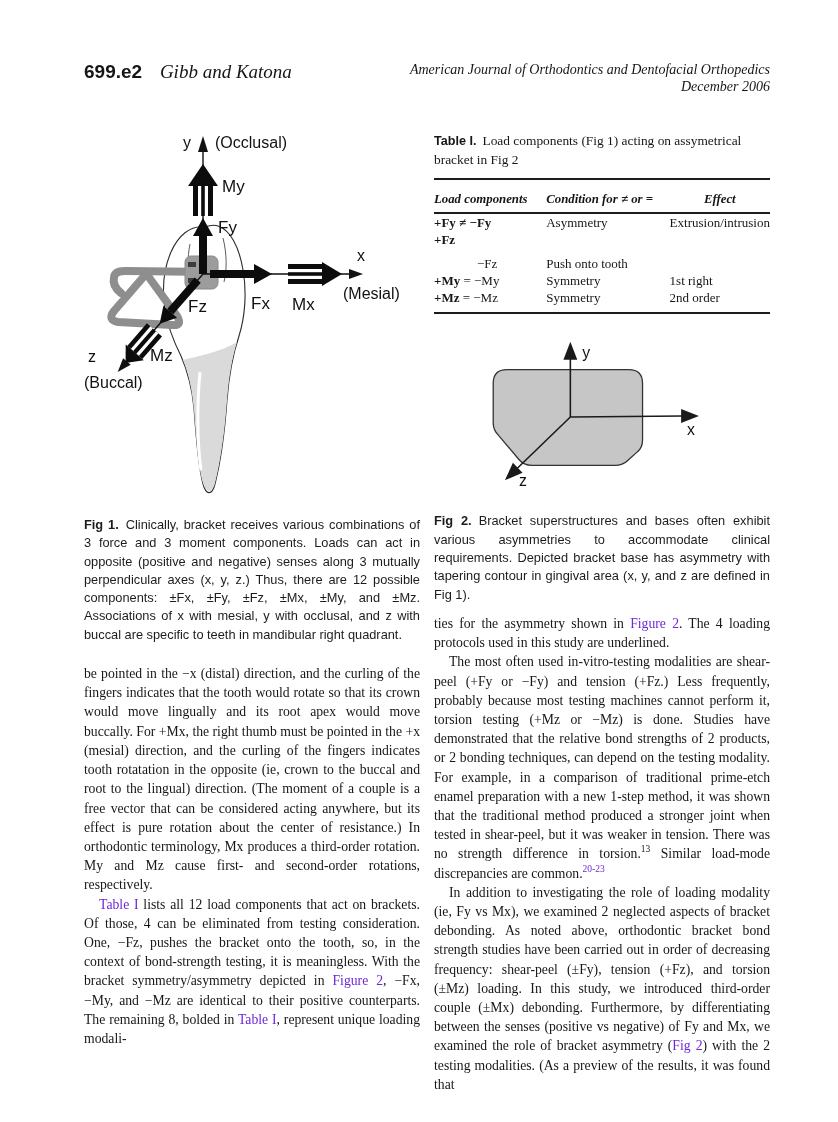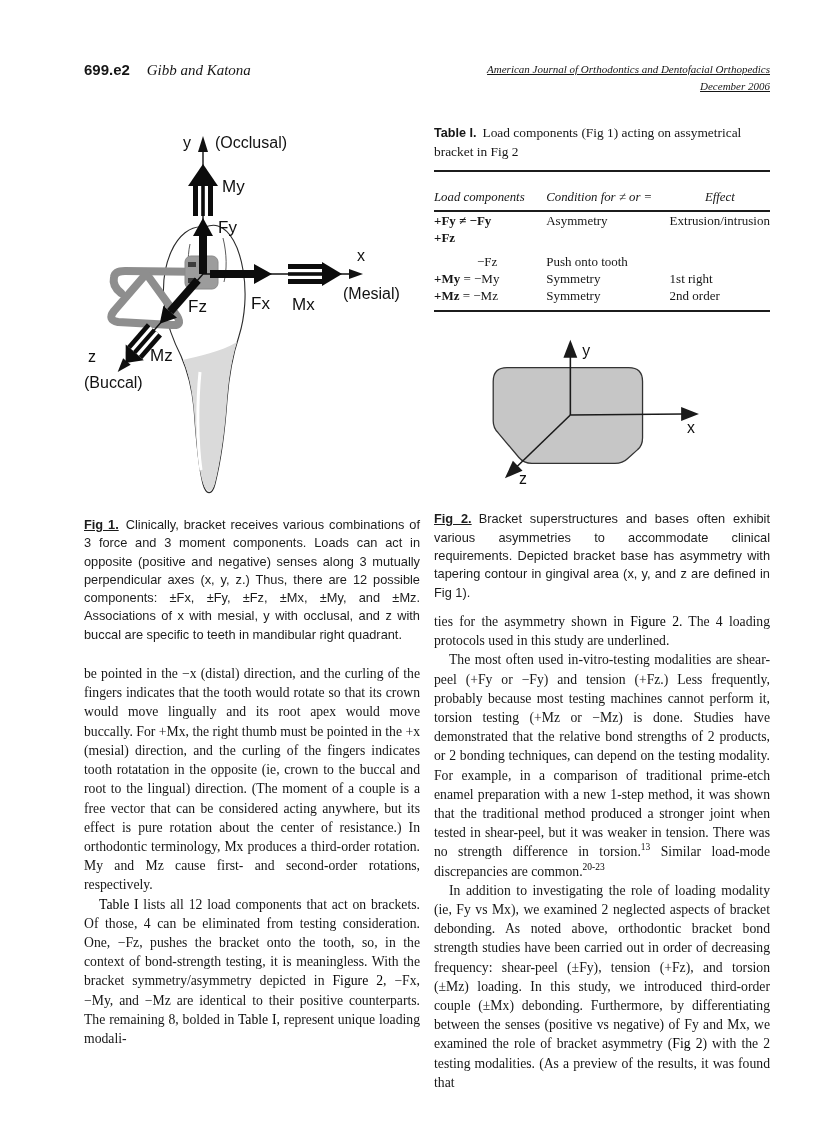--- a/index.html
+++ b/index.html
@@ -6,64 +6,64 @@
   html,body { margin:0; padding:0; }
   body {
     width:838px; height:1122px; background:#ffffff; position:relative;
     font-family:"Liberation Serif", serif; color:#161616;
     -webkit-font-smoothing:antialiased;
   }
   .page { padding:61px 68px 0 84px; }
 
   
   .runhead { display:flex; justify-content:space-between; align-items:flex-start; }
-  .rh-left { font-size:15px; white-space:nowrap; }
+  .rh-left { font-size:19px; white-space:nowrap; }
   .rh-pagenum { font-family:"Liberation Sans", sans-serif; font-weight:bold; }
   .rh-authors { font-style:italic; margin-left:13px; }
-  .rh-right { text-align:right; font-style:italic; font-size:11px; line-height:17px;text-decoration:underline; }
+  .rh-right { text-align:right; font-style:italic; font-size:14px; line-height:17px; }
 
   
   .columns { display:flex; gap:14px; margin-top:27px; }
   .col { width:336px; flex:0 0 336px; }
 
   figure { margin:0; }
   .fig-svg { display:block; }
 
   .caption {
     font-family:"Liberation Sans", sans-serif; font-size:12.8px; line-height:18.3px;
     text-align:justify; margin:4px 0 0 0; color:#1c1c1c;
   }
-  .caption .cap-tag { font-weight:bold; margin-right:7px;text-decoration:underline; }
-
-  
-  .tbl-title { font-size:13.4px; line-height:18.5px; margin:2px 0 9px 0; }
+  .caption .cap-tag { font-weight:bold; margin-right:7px; }
+
+  
+  .tbl-title { font-size:13.4px; line-height:18.5px; margin:10px 0 9px 0; }
   .tbl-label { font-family:"Liberation Sans", sans-serif; font-weight:bold; font-size:12.6px; margin-right:6px; }
   table.loads { width:100%; border-collapse:collapse; font-size:13px;
     border-top:2px solid #1c1c1c; border-bottom:2px solid #1c1c1c; }
   table.loads th {
-    font-weight:normal; font-style:italic; font-size:12.8px; text-align:left;
-    padding:18px 0 5px 0; border-bottom:2px solid #1c1c1c;
+    font-weight:bold; font-style:italic; font-size:12.8px; text-align:left;
+    padding:12px 0 5px 0; border-bottom:2px solid #1c1c1c;
   }
   table.loads th.c3, table.loads td.c3e { }
   table.loads th.c3 { text-align:center; }
   table.loads td { padding:0; line-height:17.3px; vertical-align:top; }
   table.loads col.c1 { width:36%; } table.loads col.c2 { width:40%; } table.loads col.c3 { width:24%; }
   table.loads tr.first td { padding-top:6px; }
   table.loads tr.last td { padding-bottom:6px; }
   table.loads tr.gap td { padding-top:6px; }
   td .ld-b { font-weight:bold; }
   td.indent-cell { padding-left:43px !important; }
 
   
   .body-text { font-size:13.7px; line-height:19.2px; text-align:justify; }
   .lt-body { margin-top:20px; }
   .rt-body { margin-top:10px; }
   .body-p { margin:0; }
   .body-p.ind { text-indent:15px; }
-  .ref { color:#000000; }
+  .ref { color:#6d28d9; }
   sup { font-size:9.5px; line-height:0; vertical-align:super; }
 
   
   .svg-lab { font-family:"Liberation Sans", sans-serif; fill:#111; }
 </style>
 </head>
 <body>
 
 <div class="page">
 

